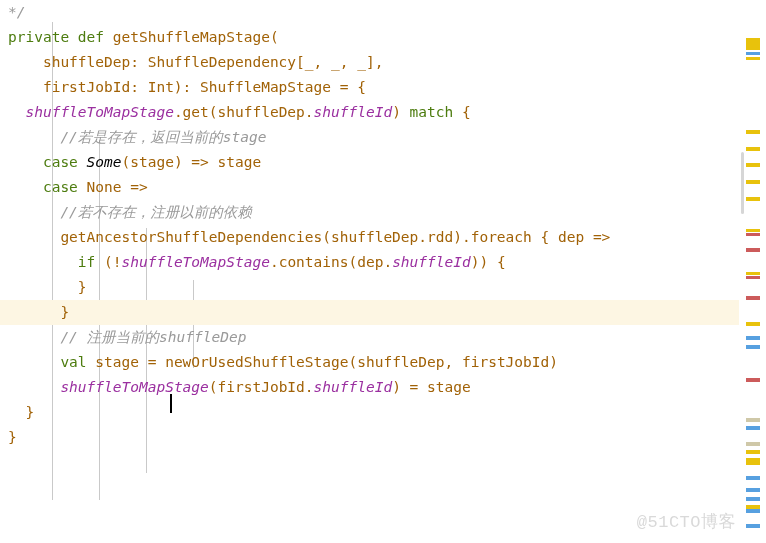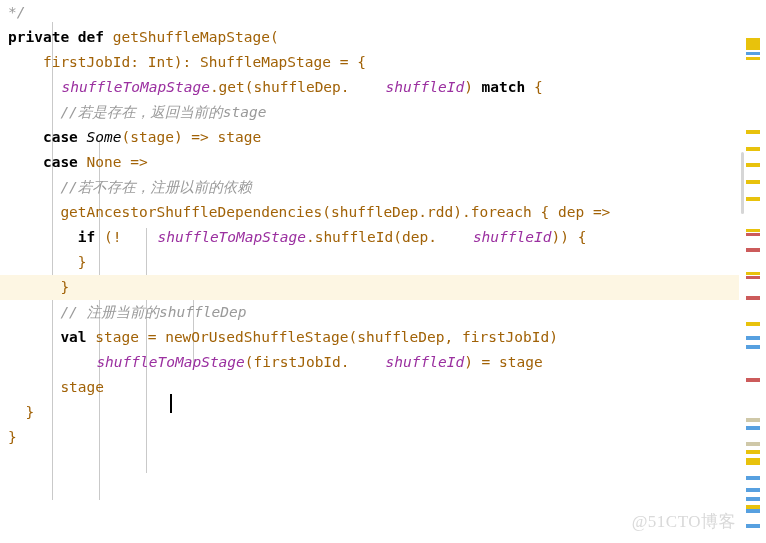--- a/index.html
+++ b/index.html
@@ -41,23 +41,23 @@
     color: #000000;
     padding-left: 8px;
     box-sizing: border-box;
   }
   .code-line.highlighted {
     background: #fdf6e3;
   }
 
   
   .t-plain    { color: #a16207; }
-  .t-keyword  { color: #000000; font-weight: bold; }
+  .t-keyword  { color: #4d7c0f; font-weight: normal; }
   .t-comment  { color: #9a9a9a; font-style: italic; }
-  .t-field    { color: #9b30a0; font-style: italic; margin-left: 36px; }
+  .t-field    { color: #9b30a0; font-style: italic; }
   .t-type     { color: #000000; font-style: italic; }
 
   
   .indent-guide {
     position: absolute;
     width: 1px;
     background: #c9c9c9;
   }
 
   
@@ -89,21 +89,21 @@
     width: 3px;
     background: #d6d6d6;
     border-radius: 2px;
   }
 
   
   #watermark {
     position: absolute;
     right: 30px;
     bottom: 10px;
-    font-family: Liberation Serif, serif;
+    font-family: Liberation Mono, monospace;
     font-size: 17px;
     color: #d9d9d9;
     letter-spacing: 0.5px;
     user-select: none;
   }
 </style>
 </head>
 <body>
 
 <div id="editor-root">
@@ -111,34 +111,34 @@
   <div id="code-area">
     <div id="indent-guides">
         <div class="indent-guide" style="left: 52px; top: 22px; height: 478px; background: rgb(201, 201, 201);"></div>
         <div class="indent-guide" style="left: 99px; top: 140px; height: 360px; background: rgb(201, 201, 201);"></div>
         <div class="indent-guide" style="left: 146px; top: 228px; height: 245px; background: rgb(201, 201, 201);"></div>
         <div class="indent-guide" style="left: 193px; top: 280px; height: 88px; background: rgb(201, 201, 201);"></div>
       </div>
     <div id="lines-host">
         <div class="code-line"><span class="t-comment">*/</span></div>
         <div class="code-line"><span class="t-keyword">private</span><span class="t-plain"> </span><span class="t-keyword">def</span><span class="t-plain"> getShuffleMapStage(</span></div>
+        <div class="code-line"><span class="t-plain">    shuffleDep: ShuffleDependency[_, _, _],</span></div>
         <div class="code-line"><span class="t-plain">    firstJobId: Int): ShuffleMapStage = {</span></div>
         <div class="code-line"><span class="t-plain">  </span><span class="t-field">shuffleToMapStage</span><span class="t-plain">.get(shuffleDep.</span><span class="t-field">shuffleId</span><span class="t-plain">) </span><span class="t-keyword">match</span><span class="t-plain"> {</span></div>
         <div class="code-line"><span class="t-comment">      //若是存在，返回当前的stage</span></div>
         <div class="code-line"><span class="t-plain">    </span><span class="t-keyword">case</span><span class="t-plain"> </span><span class="t-type">Some</span><span class="t-plain">(stage) =&gt; stage</span></div>
         <div class="code-line"><span class="t-plain">    </span><span class="t-keyword">case</span><span class="t-plain"> None =&gt;</span></div>
         <div class="code-line"><span class="t-comment">      //若不存在，注册以前的依赖</span></div>
         <div class="code-line"><span class="t-plain">      getAncestorShuffleDependencies(shuffleDep.rdd).foreach { dep =&gt;</span></div>
-        <div class="code-line"><span class="t-plain">        </span><span class="t-keyword">if</span><span class="t-plain"> (!</span><span class="t-field">shuffleToMapStage</span><span class="t-plain">.shuffleId(dep.</span><span class="t-field">shuffleId</span><span class="t-plain">)) {</span></div>
+        <div class="code-line"><span class="t-plain">        </span><span class="t-keyword">if</span><span class="t-plain"> (!</span><span class="t-field">shuffleToMapStage</span><span class="t-plain">.contains(dep.</span><span class="t-field">shuffleId</span><span class="t-plain">)) {</span></div>
         <div class="code-line"><span class="t-plain">        }</span></div>
         <div class="code-line highlighted"><span class="t-plain">      }</span></div>
         <div class="code-line"><span class="t-comment">      // 注册当前的shuffleDep</span></div>
         <div class="code-line"><span class="t-plain">      </span><span class="t-keyword">val</span><span class="t-plain"> stage = newOrUsedShuffleStage(shuffleDep, firstJobId)</span></div>
         <div class="code-line"><span class="t-plain">      </span><span class="t-field">shuffleToMapStage</span><span class="t-plain">(firstJobId.</span><span class="t-field">shuffleId</span><span class="t-plain">) = stage</span></div>
-        <div class="code-line"><span class="t-plain">      stage</span></div>
         <div class="code-line"><span class="t-plain">  }</span></div>
         <div class="code-line"><span class="t-plain">}</span></div>
       </div>
     <div id="caret" style="left: 170px; top: 394px; width: 2px; height: 19px; background: rgb(0, 0, 0);"></div>
   </div>
 
   <div id="marker-gutter">
     <div id="scroll-thumb" style="top: 152px; height: 62px; background: rgb(214, 214, 214);"></div>
     <div id="markers-host">
         <div class="marker" style="top: 38px; height: 12px; background: rgb(232, 194, 12);"></div>

